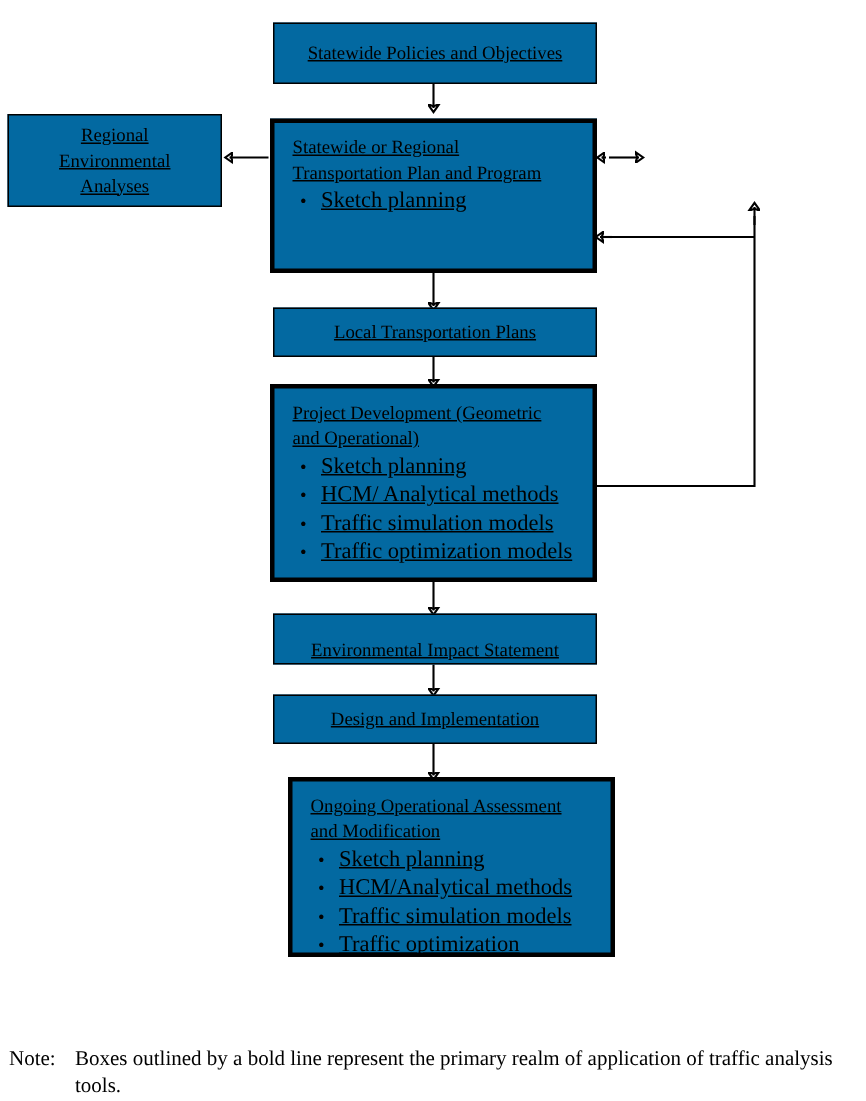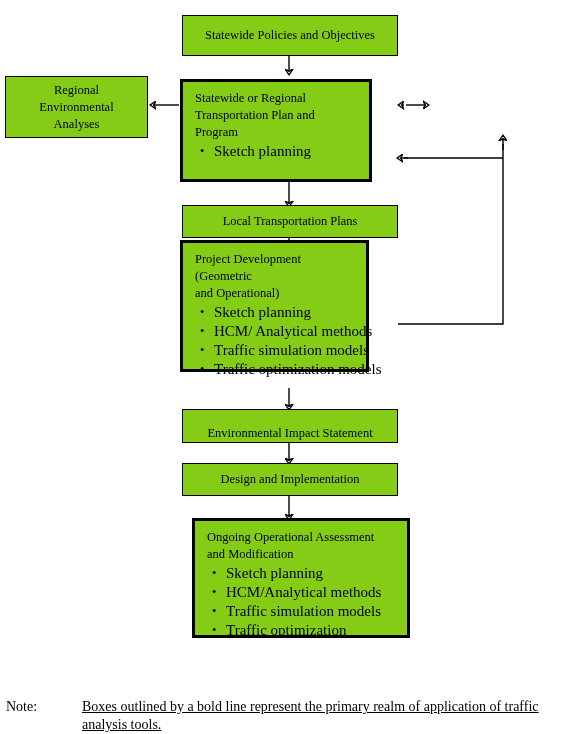--- a/index.html
+++ b/index.html
@@ -19,23 +19,24 @@
   #canvas {
     position: absolute;
     left: 0; top: 0;
     width: 577px;
     height: 734px;
   }
 
   .box {
     position: absolute;
     box-sizing: border-box;
-    background: #84cc16;
+    background: #0369a1;
     border: 1px solid #000000;
     z-index: 3;
+    text-decoration: underline;
   }
   .box.bold {
     border: 3px solid #000000;
   }
 
   .box .title {
     font-size: 12.5px;
     line-height: 17px;
     white-space: pre-line;
   }
@@ -86,22 +87,21 @@
     line-height: 18px;
     z-index: 3;
   }
   .note .note-label {
     position: absolute;
     left: 0;
     top: 0;
   }
   .note .note-text {
     display: block;
-    margin-left: 76px;
-    text-decoration: underline;
+    margin-left: 44px;
   }
 
   svg.wires {
     position: absolute;
     left: 0; top: 0;
     width: 577px;
     height: 734px;
     z-index: 1;
   }
   svg.wires line, svg.wires path, svg.wires polyline {
@@ -166,34 +166,34 @@
   <div class="box centered" style="left:182px; top:15px; width:216px; height:41px;">
     <span class="title">Statewide Policies and Objectives</span>
   </div>
 
   <div class="box centered" style="left:5px; top:76px; width:143px; height:62px;">
     <span class="title">Regional
 Environmental
 Analyses</span>
   </div>
 
-  <div class="box bold listbox" style="left:180px; top:79px; width:192px; height:103px;">
+  <div class="box bold listbox" style="left:180px; top:79px; width:218px; height:103px;">
     <span class="title">Statewide or Regional
 Transportation Plan and Program</span>
     <ul class="bullets">
       <li>Sketch planning</li>
     </ul>
   </div>
 
 
   <div class="box centered" style="left:182px; top:205px; width:216px; height:33px;">
     <span class="title">Local Transportation Plans</span>
   </div>
 
-  <div class="box bold listbox" style="left:180px; top:240px; width:189px; height:132px;">
+  <div class="box bold listbox" style="left:180px; top:256px; width:218px; height:132px;">
     <span class="title">Project Development (Geometric
 and Operational)</span>
     <ul class="bullets">
       <li>Sketch planning</li>
       <li>HCM/ Analytical methods</li>
       <li>Traffic simulation models</li>
       <li>Traffic optimization models</li>
     </ul>
   </div>
 

